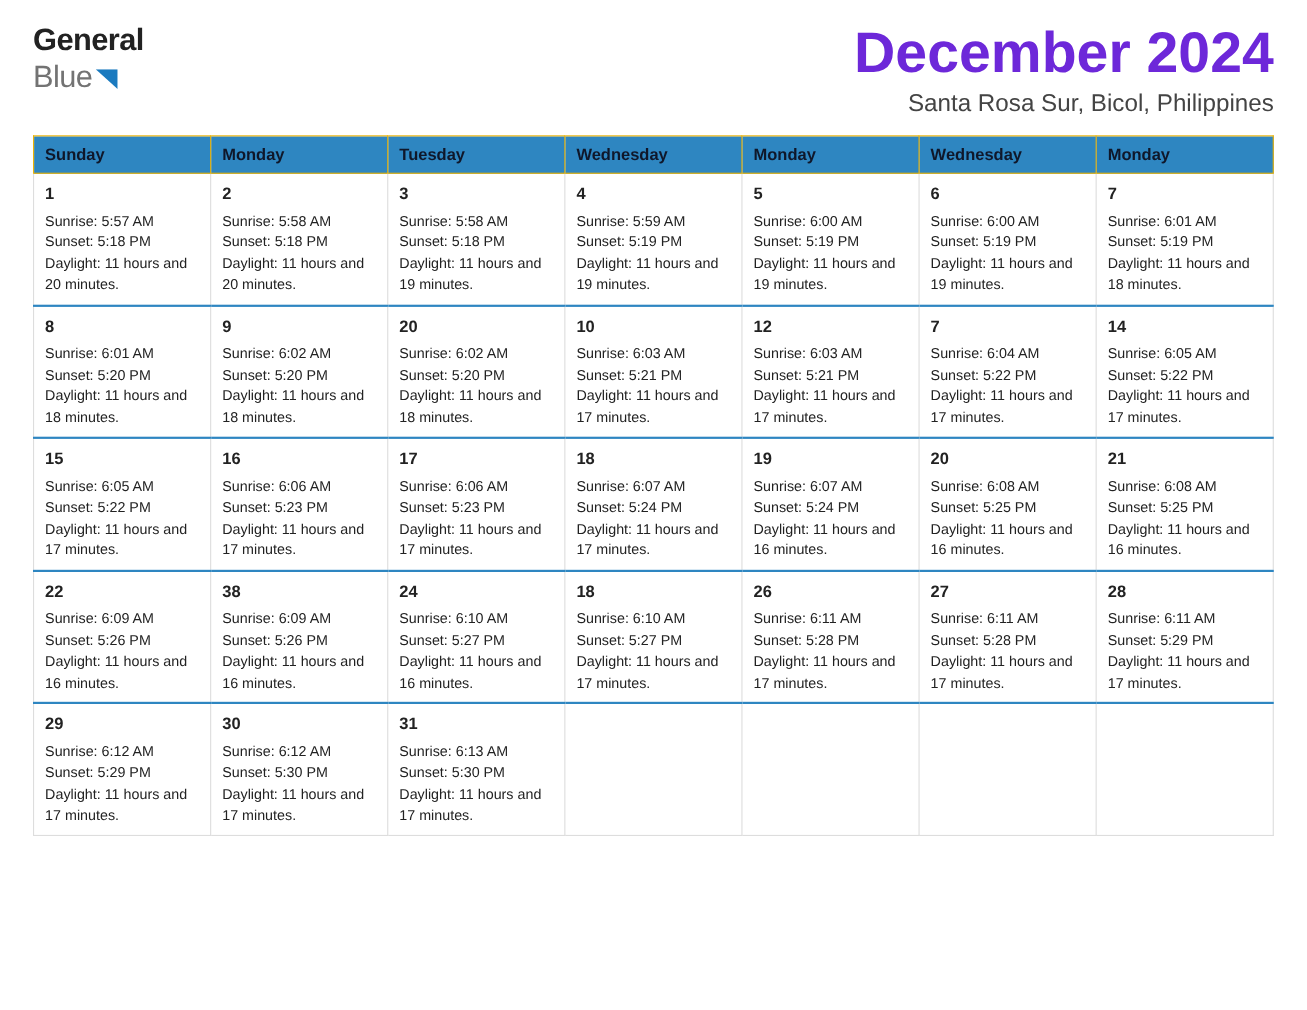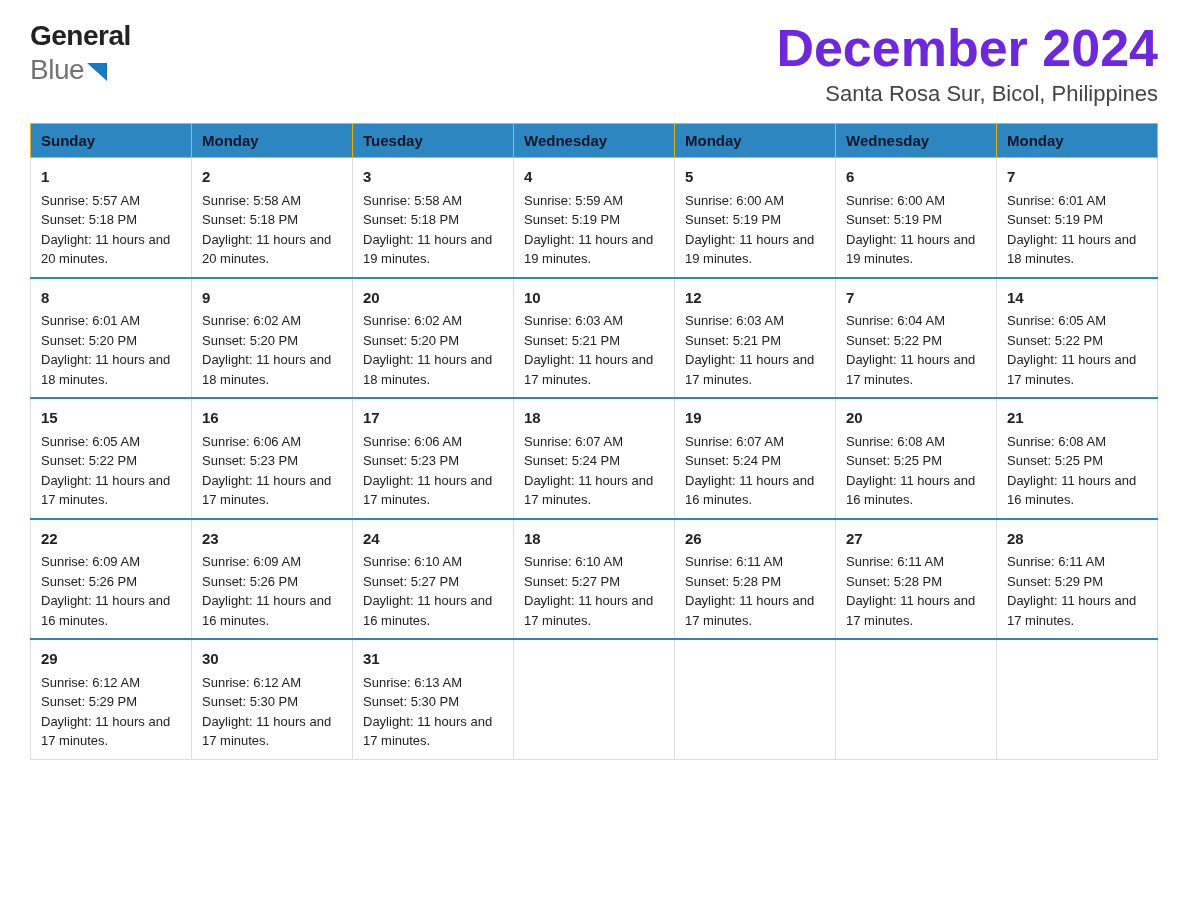--- a/index.html
+++ b/index.html
@@ -272,21 +272,21 @@
         </td>
       </tr>
       <tr>
         <td>
           <span class="day-num">22</span>
           <span>Sunrise: 6:09 AM</span><br>
           <span>Sunset: 5:26 PM</span><br>
           <span>Daylight: 11 hours and 16 minutes.</span>
         </td>
         <td>
-          <span class="day-num">23</span>
+          <span class="day-num">38</span>
           <span>Sunrise: 6:09 AM</span><br>
           <span>Sunset: 5:26 PM</span><br>
           <span>Daylight: 11 hours and 16 minutes.</span>
         </td>
         <td>
           <span class="day-num">24</span>
           <span>Sunrise: 6:10 AM</span><br>
           <span>Sunset: 5:27 PM</span><br>
           <span>Daylight: 11 hours and 16 minutes.</span>
         </td>

